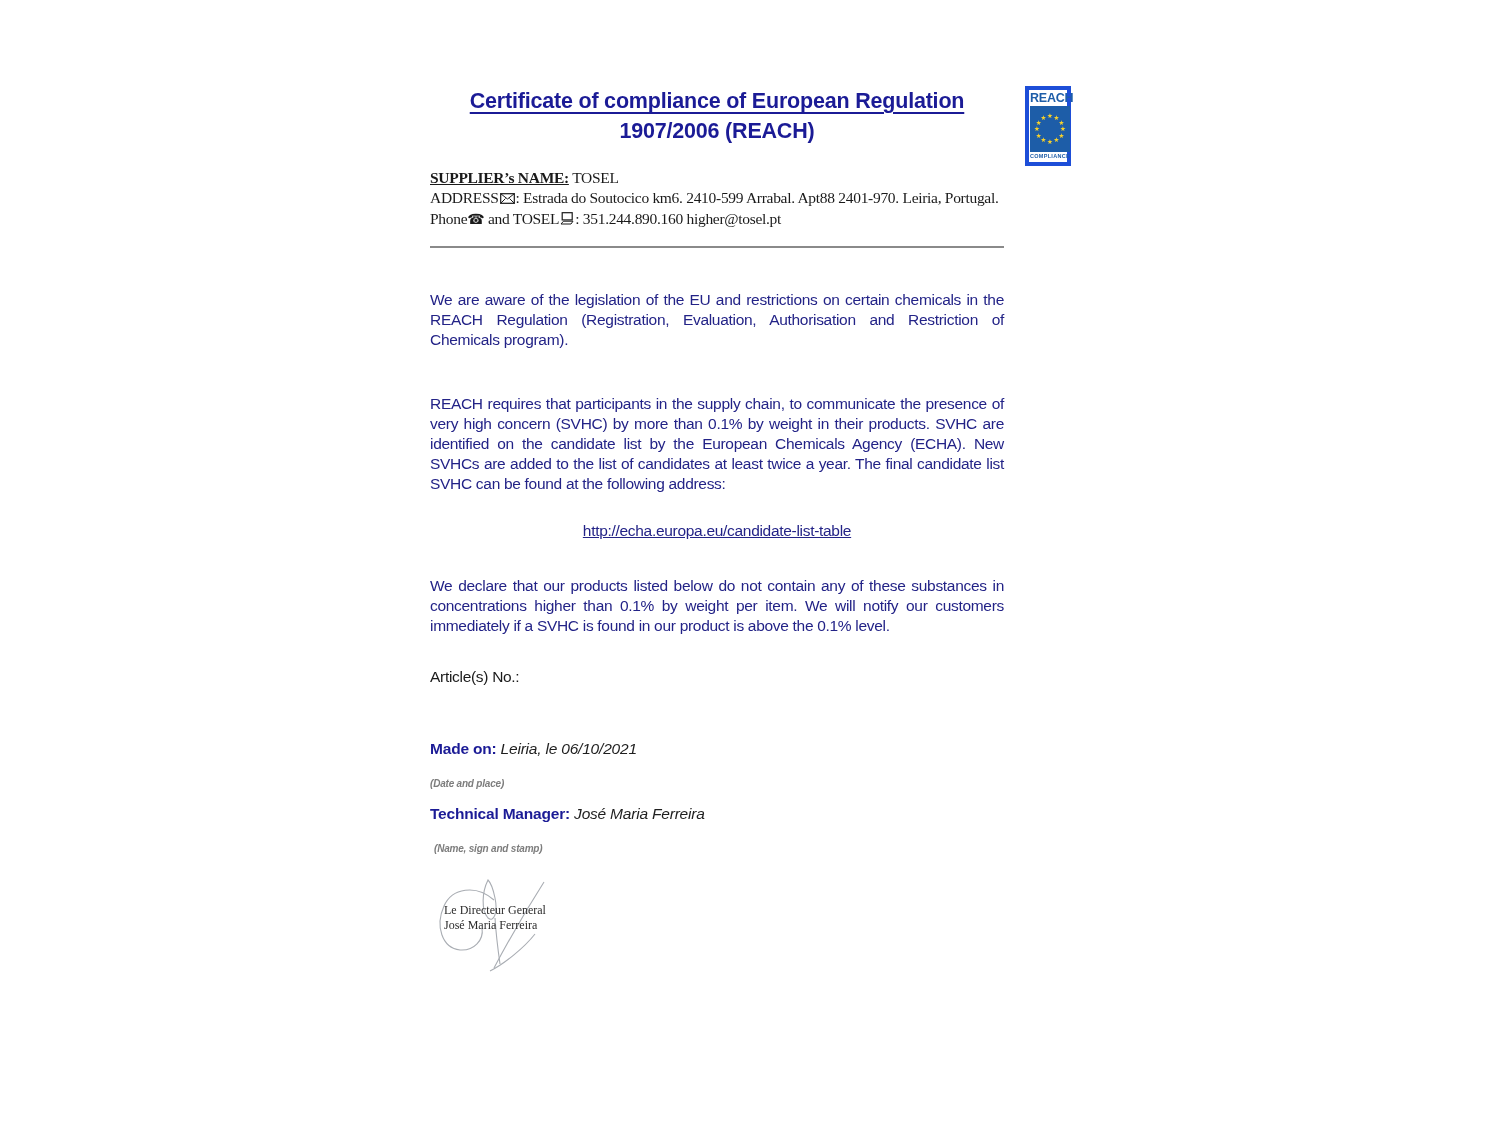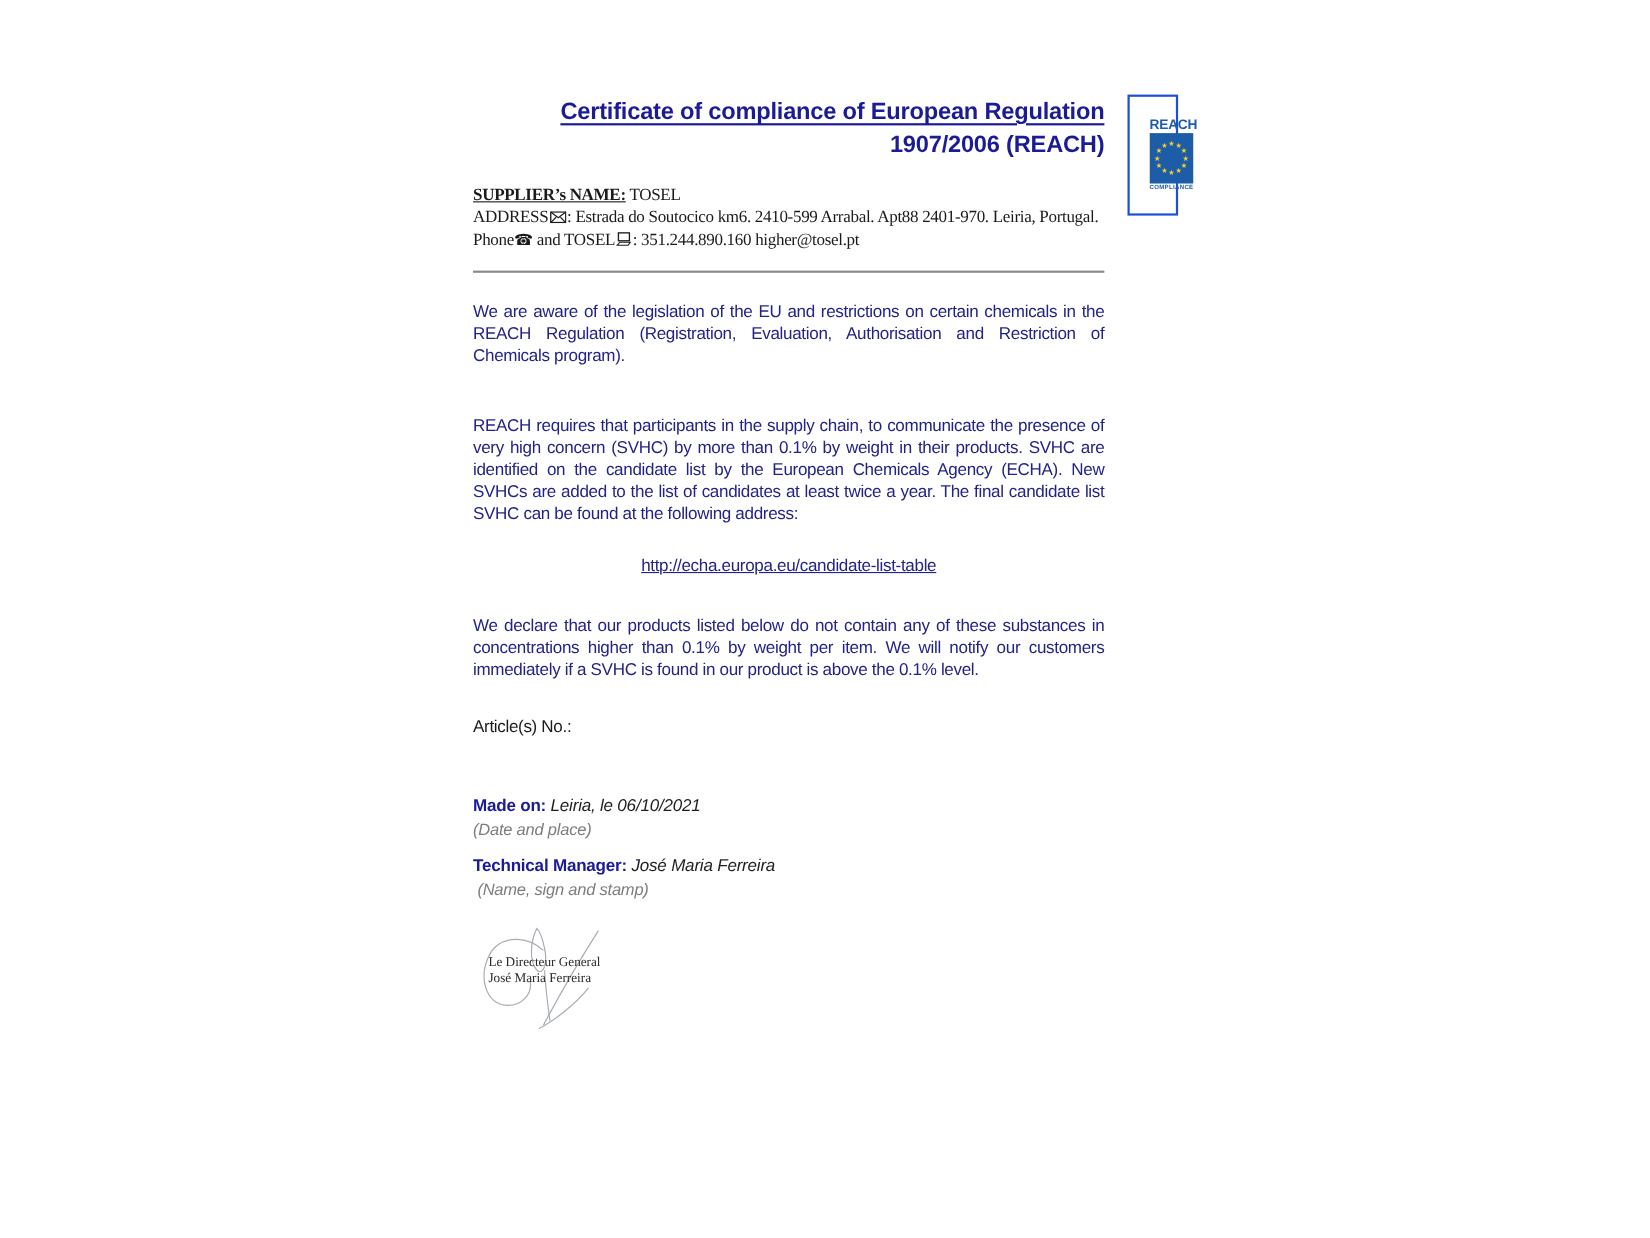--- a/index.html
+++ b/index.html
@@ -13,21 +13,21 @@
     overflow: hidden;
   }
   .content {
     position: absolute;
     left: 430px;
     top: 86px;
     width: 574px;
   }
   .title {
     margin: 0;
-    text-align: right;
+    text-align: center;
     color: #1b1b96;
     font-size: 21.5px;
     font-weight: bold;
     line-height: 30px;
     letter-spacing: -0.2px;
   }
   .title .u {
     text-decoration: underline;
     text-decoration-thickness: 2px;
     text-underline-offset: 4px;
@@ -50,21 +50,21 @@
     border-top: 2px solid #8a8a8a;
   }
   .para {
     margin: 0;
     text-align: justify;
     color: #232387;
     font-size: 15.5px;
     line-height: 20px;
     letter-spacing: -0.3px;
   }
-  .p1 { margin-top: 26px; }
+  .p1 { margin-top: 42px; }
   .p2 { margin-top: 36px; }
   .p3 { margin-top: 44px; }
   .link-row { margin: 28px 0 0 0; text-align: center; }
   a.doc-link {
     color: #232387;
     text-decoration: underline;
     font-size: 15.5px;
     letter-spacing: -0.3px;
     cursor: pointer;
   }
@@ -74,25 +74,26 @@
     color: #1a1a1a;
     font-size: 15.5px;
     letter-spacing: -0.3px;
   }
   .sig-line { margin: 0; font-size: 15.5px; letter-spacing: -0.2px; }
   .made-on { margin-top: 54px; }
   .tech { margin-top: 16px; }
   .bold-navy { color: #1b1b96; font-weight: bold; }
   .italic-dark { color: #1f1f1f; font-style: italic; }
   .caption {
-    margin: 4px 0 0 0;
+    margin: 20px 0 0 0;
     color: #7d7d7d;
-    font-size: 15px;
+    font-size: 10px;
     font-style: italic;
     letter-spacing: -0.2px;
+    font-weight: bold;
   }
   .caption-indent { margin-left: 4px; }
   .signature {
     position: relative;
     margin-top: 22px;
     margin-left: 2px;
     width: 135px;
     height: 100px;
   }
   .signature svg { position: absolute; left: 0; top: 0; }
@@ -105,23 +106,23 @@
     line-height: 15px;
     color: #2a2a2a;
     white-space: nowrap;
   }
   
   .logo {
     position: absolute;
     left: 1025px;
     top: 86px;
     width: 46px;
-    border: 2px solid #1d4ed8;
+    border: 4px solid #1d4ed8;
     background: #ffffff;
-    padding: 18px;
+    padding: 1px;
     text-align: left;
   }
   .logo-reach {
     color: #1d5da8;
     font-weight: bold;
     font-size: 12.5px;
     line-height: 15px;
     letter-spacing: -0.2px;
   }
   .logo-stars-box { display: block; margin: 0 auto; }

